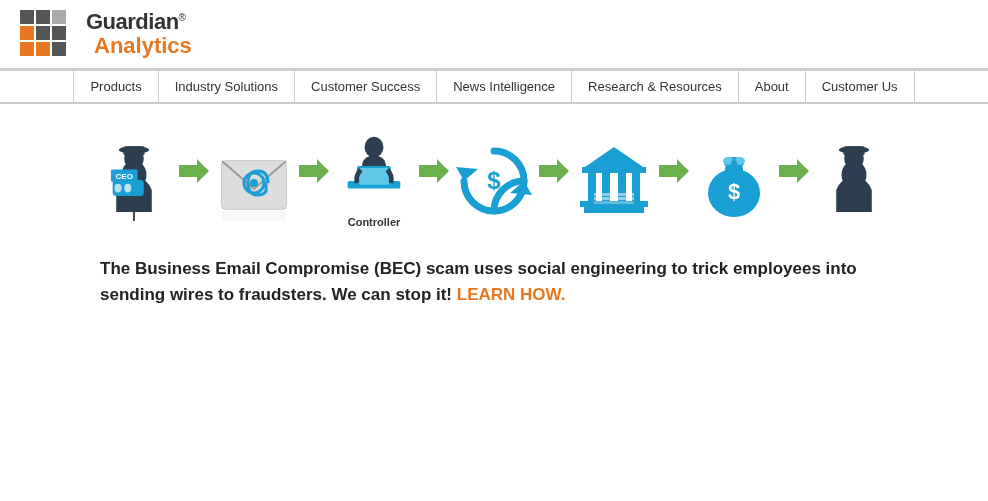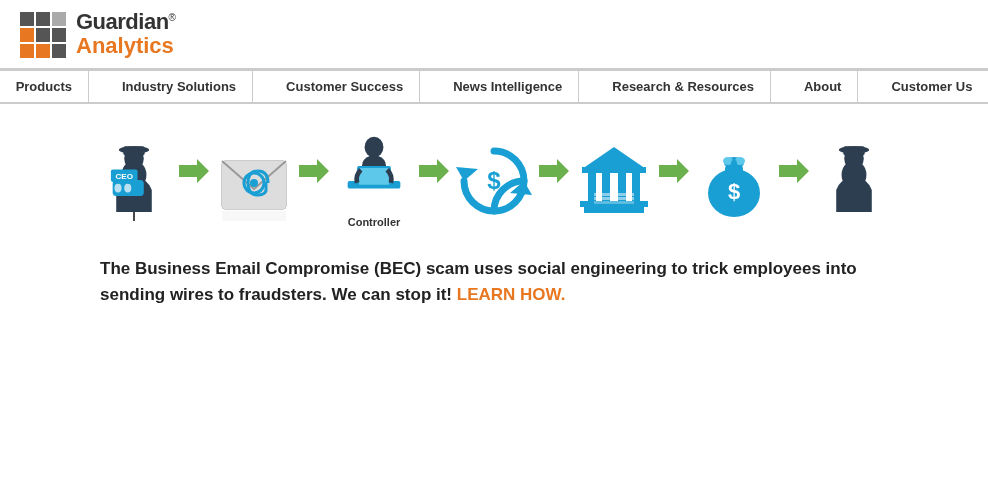--- a/index.html
+++ b/index.html
@@ -8,22 +8,22 @@
     
     .header {
       display: flex;
       align-items: center;
       padding: 10px 20px;
       border-bottom: 3px solid #ccc;
       background: #fff;
     }
     .logo-container {
       display: flex;
-      align-items: flex-end;
-      gap: 10px;
+      align-items: flex-start;
+      gap: 20px;
     }
     .logo-grid {
       display: grid;
       grid-template-columns: repeat(3, 14px);
       grid-template-rows: repeat(3, 14px);
       gap: 2px;
     }
     .logo-cell {
       width: 14px;
       height: 14px;
@@ -44,35 +44,35 @@
     }
     .logo-guardian sup {
       font-size: 10px;
       font-weight: normal;
       color: #333;
     }
     .logo-analytics {
       font-size: 22px;
       font-weight: bold;
       color: #e87722;
+      margin-left: 8px;
     }
 
     
     .nav {
       background: #fff;
       border-bottom: 2px solid #ccc;
       display: flex;
       justify-content: center;
       padding: 0;
     }
     .nav-list {
       display: flex;
       list-style: none;
-      gap: 17px;
-      font-weight: bold;
+      gap: 0;
     }
     .nav-item {
       padding: 8px 16px;
       font-size: 13px;
       color: #333;
       cursor: pointer;
       border-right: 1px solid #ccc;
       white-space: nowrap;
     }
     .nav-item:first-child {

